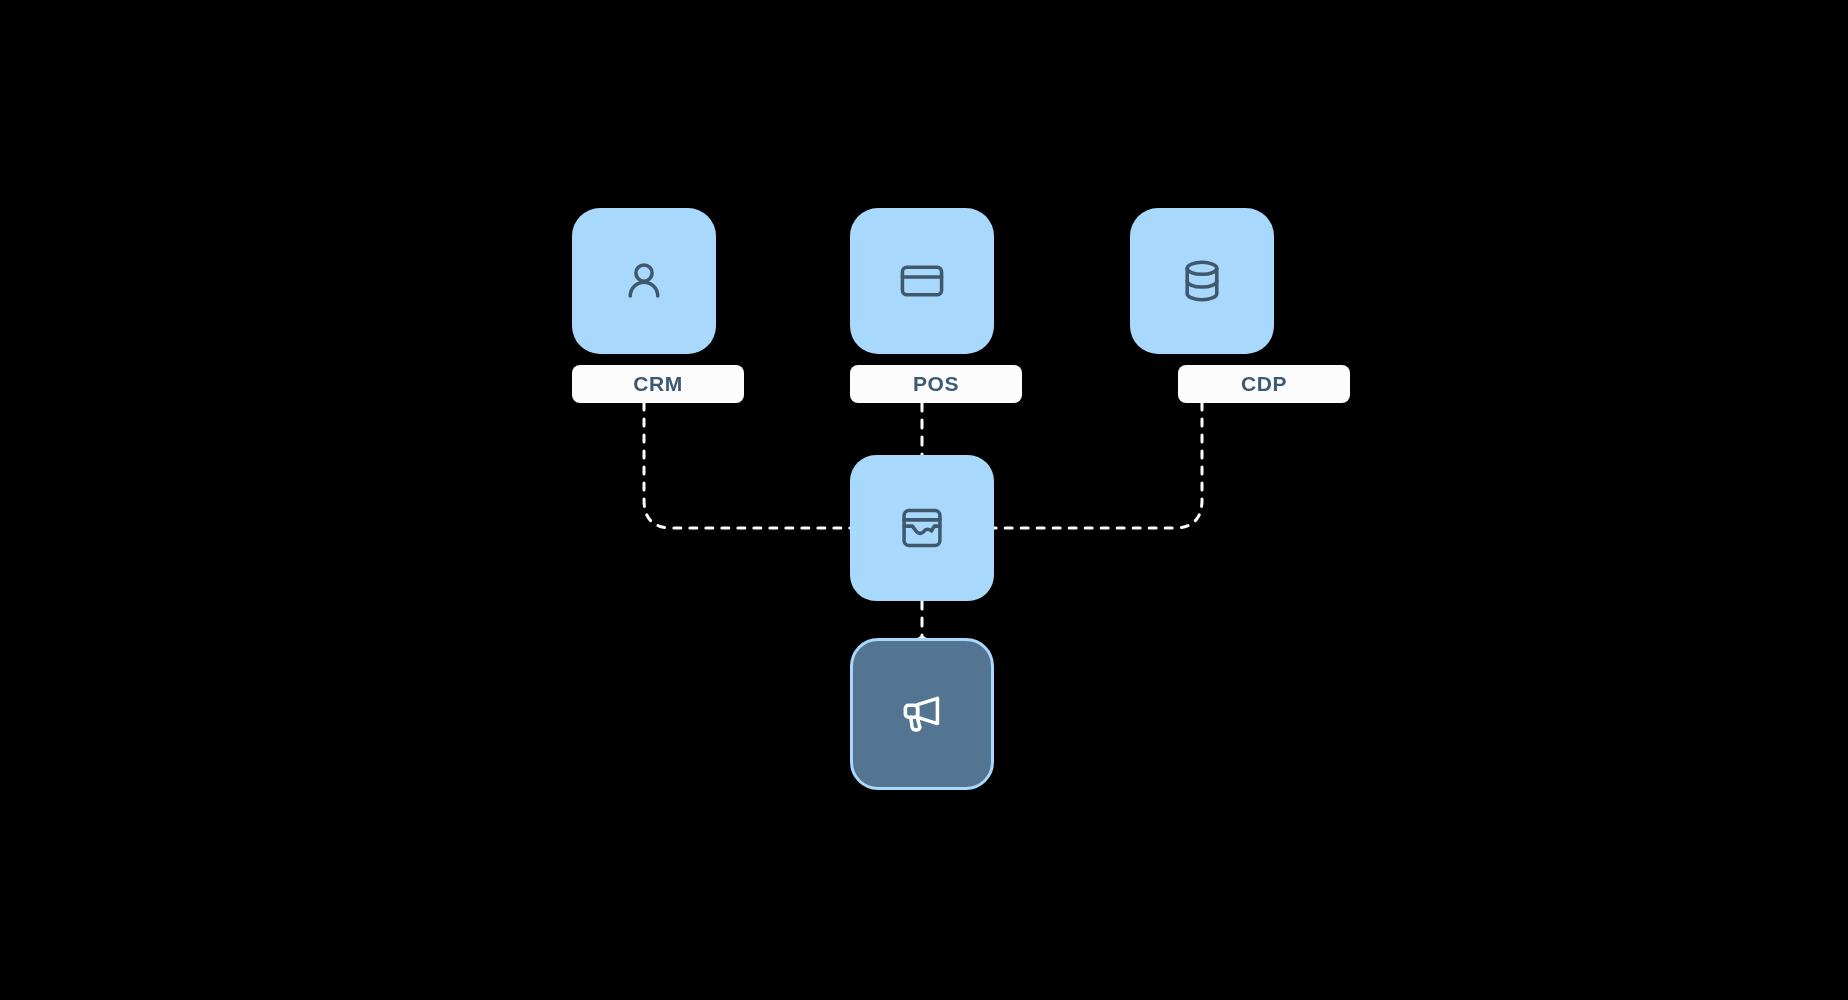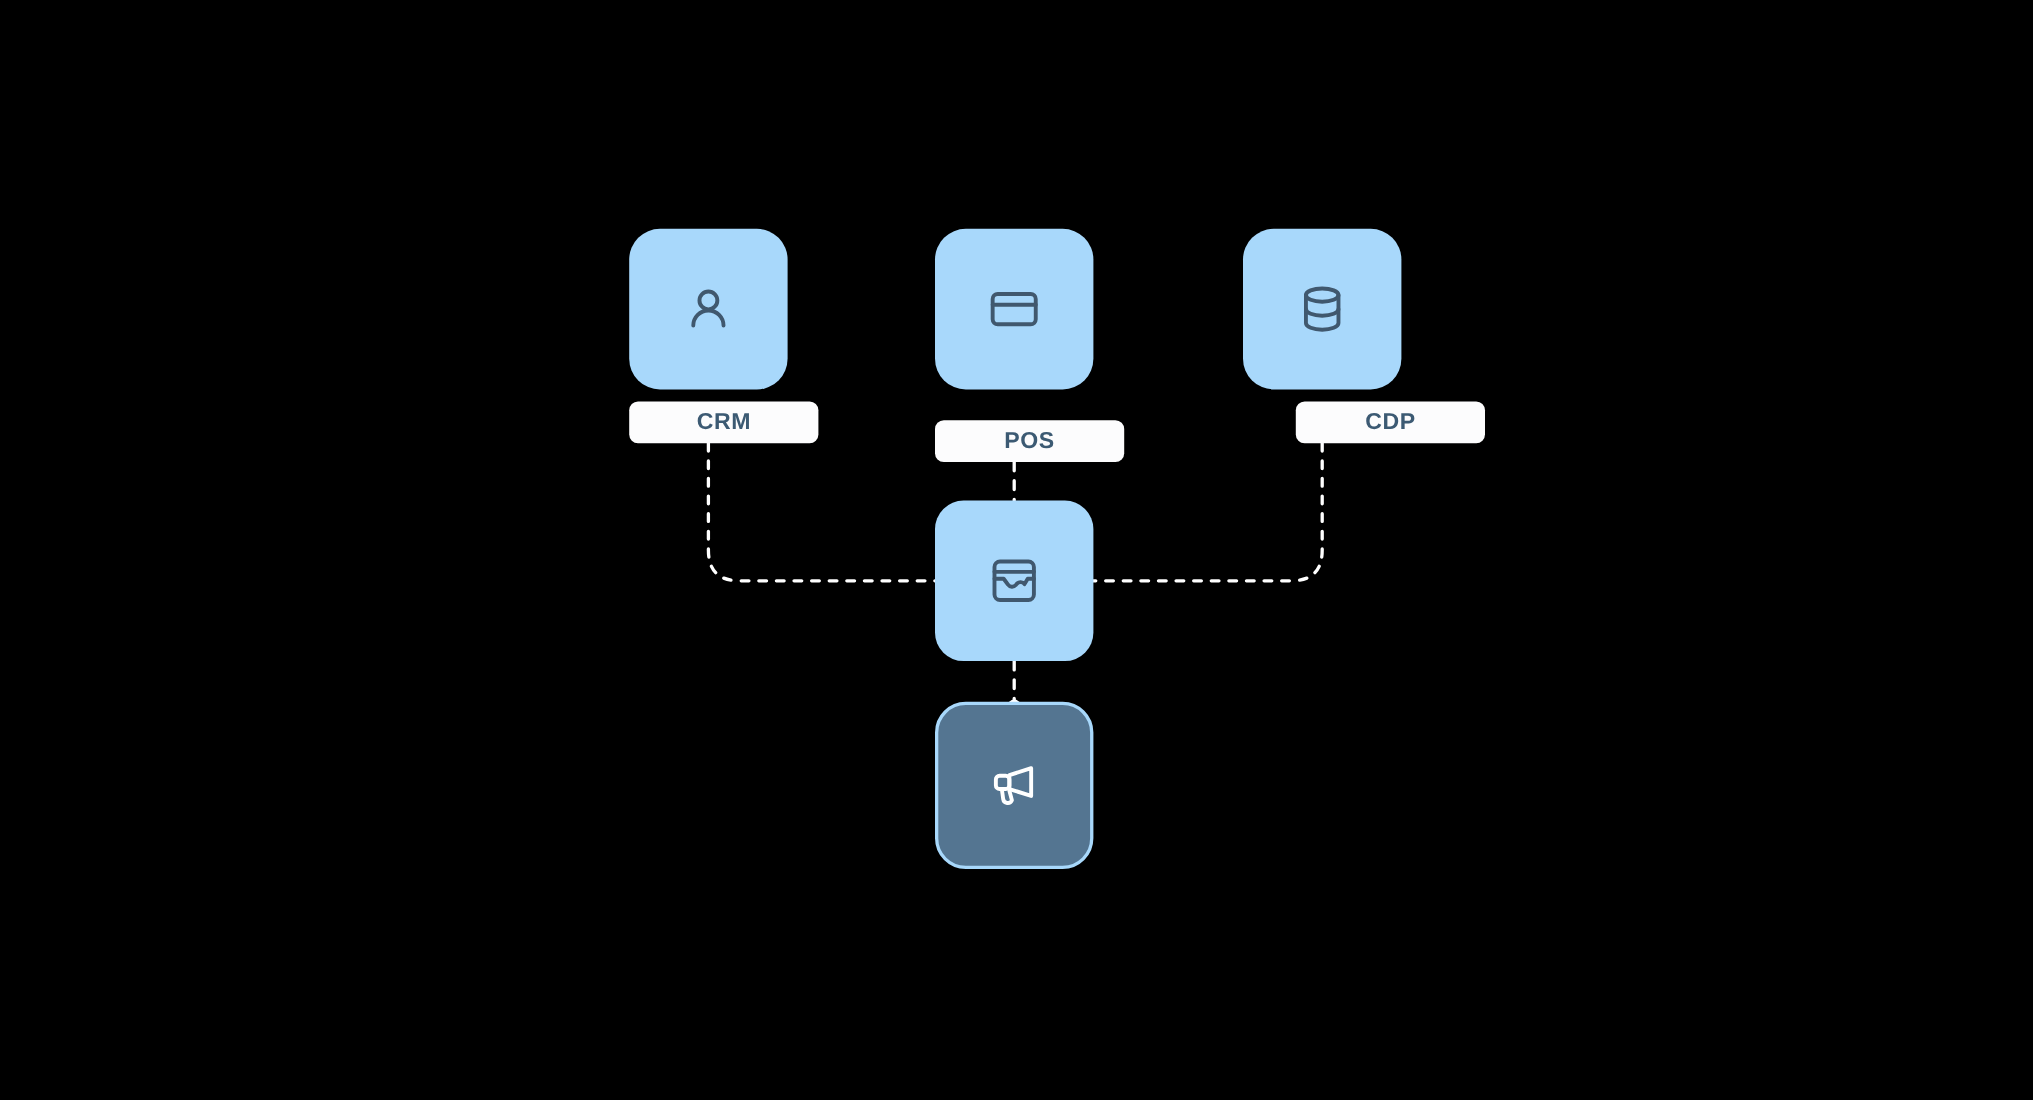--- a/index.html
+++ b/index.html
@@ -103,21 +103,21 @@
   </div>
 
   <div class="node node-source" style="left:850px; top:208px;">
     <span class="node-icon">
       <svg viewBox="0 0 24 24" fill="none" stroke="#40586E" stroke-width="1.7" stroke-linecap="round" stroke-linejoin="round">
         <rect x="2.6" y="5.4" width="18.8" height="13.2" rx="2.2"></rect>
         <line x1="2.6" y1="10.1" x2="21.4" y2="10.1"></line>
       </svg>
     </span>
   </div>
-  <div class="label-pill" style="left:850px; top:382px;">
+  <div class="label-pill" style="left:850px; top:365px;">
     <span>POS</span>
   </div>
 
   <div class="node node-source" style="left:1130px; top:208px;">
     <span class="node-icon">
       <svg viewBox="0 0 24 24" fill="none" stroke="#40586E" stroke-width="1.7" stroke-linecap="round" stroke-linejoin="round">
         <ellipse cx="12" cy="5.9" rx="7.1" ry="2.9"></ellipse>
         <path d="M4.9 5.9 v12.2 c0 1.6 3.18 2.9 7.1 2.9 s7.1 -1.3 7.1 -2.9 V5.9"></path>
         <path d="M4.9 12 c0 1.6 3.18 2.9 7.1 2.9 s7.1 -1.3 7.1 -2.9"></path>
       </svg>

